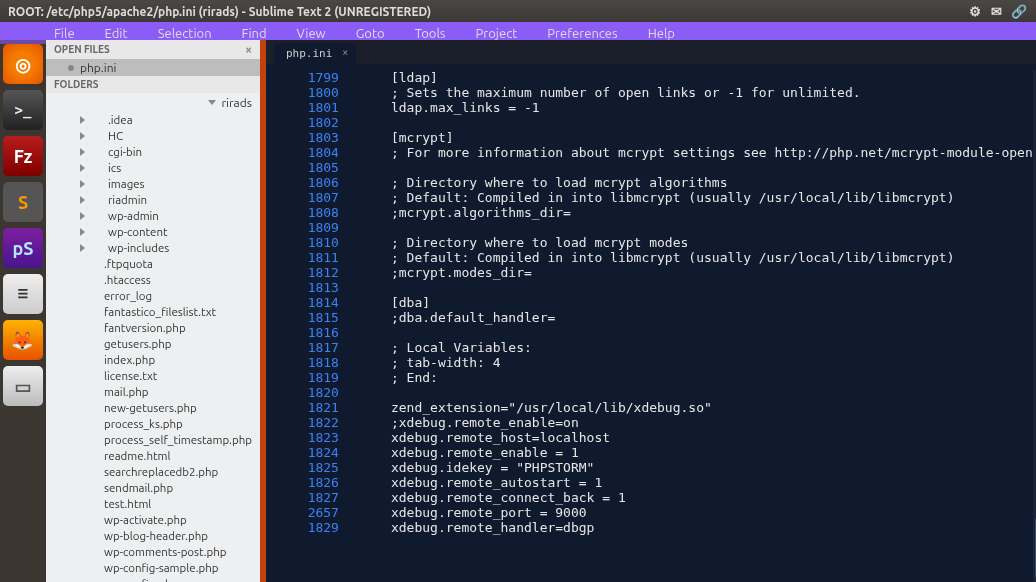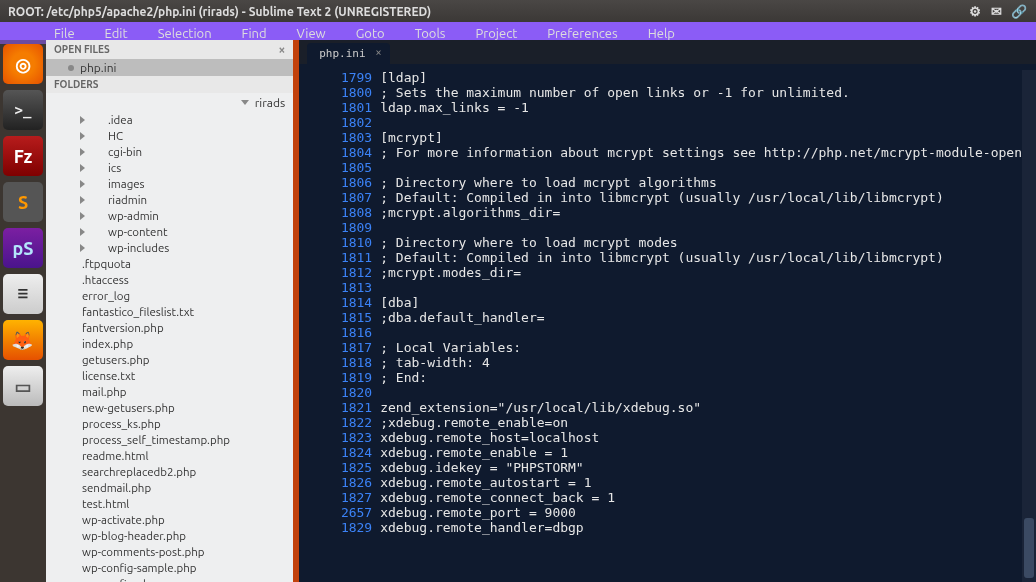--- a/index.html
+++ b/index.html
@@ -20,30 +20,30 @@
 .li-ff { background: linear-gradient(#ffb300,#e65100); color:#1565c0; }
 .li-files { background: linear-gradient(#eee,#bbb); color:#555; }
 .main { position: absolute; left: 46px; top: 40px; right: 0; bottom: 0; display: flex; }
 .sidebar { width: 287px; background: #eeeff0; color: #333; font-size: 12px; display:flex; flex-direction:column; border-right:6px solid #c2410c;}
 .sb-head { background: #e8e8e8; color:#666; padding:3px 8px; font-size:10px; font-weight:bold; display:flex; align-items:center; }
 .sb-close { margin-left:auto; color:#888; font-size:12px; cursor:pointer;}
 .sb-file-open { background:#bdbdbd; padding:2px 8px 2px 22px; font-size:12px; display:flex; align-items:center; gap:6px;}
 .sb-file-open::before { content:""; width:6px; height:6px; border-radius:50%; background:#888;}
 .sb-folder-root { padding:3px 8px 3px 18px; display:flex; align-items:center; gap:4px;justify-content:flex-end; }
 .sb-item { padding:1px 8px 1px 34px; display:flex; align-items:center; gap:21px; font-size:11.5px; line-height:14px;}
-.sb-sub { padding-left: 36px; }
+.sb-sub { padding-left: 58px; }
 .tri { display:inline-block; width:0; height:0; border-top:4px solid transparent; border-bottom:4px solid transparent; border-left:5px solid #888; margin-right:2px;}
 .tri.down { border-left:4px solid transparent; border-right:4px solid transparent; border-top:5px solid #888; border-bottom:none;}
 .editor { flex:1; background:#0f1a2e; color:#ddd; font-family: Menlo, Consolas, monospace; font-size:13px; display:flex; flex-direction:column; }
 .tabs { height:24px; background:#1a1f29; display:flex; align-items:flex-end; padding-left:8px; }
 .tab { background:#0f1a2e; color:#ccc; padding:4px 24px 4px 12px; font-size:11px; border-radius:4px 4px 0 0; position:relative; }
 .tab .tx { position:absolute; right:8px; top:4px; color:#888; font-size:10px;}
 .code-area { flex:1; display:flex; overflow:hidden; padding-top:6px;}
 .gutter { width:50px; text-align:right; color:#3b82f6; padding-right:8px; user-select:none;margin-left:31px; }
-.codelines { flex:1; white-space:pre; color:#e6e6e6; }
+.codelines { flex:1; white-space:pre; color:#e6e6e6;margin-left:44px; }
 .codelines .c { color:#e6e6e6; }
 .gutter div, .codelines div { height:15px; line-height:15px; }
 .scrollbar { width:14px; background:#1a2438; position:relative;}
 .scroll-thumb { position:absolute; left:2px; right:2px; bottom:4px; height:60px; background:#3b4a63; border-radius:3px;}
 </style>
 </head>
 <body>
 
 <div class="titlebar">
   <span>ROOT: /etc/php5/apache2/php.ini (rirads) - Sublime Text 2 (UNREGISTERED)</span>
@@ -142,24 +142,24 @@
         <div class="sb-item sb-sub">
           <span>error_log</span>
         </div>
         <div class="sb-item sb-sub">
           <span>fantastico_fileslist.txt</span>
         </div>
         <div class="sb-item sb-sub">
           <span>fantversion.php</span>
         </div>
         <div class="sb-item sb-sub">
+          <span>getusers.php</span>
+        </div>
+        <div class="sb-item sb-sub">
           <span>index.php</span>
-        </div>
-        <div class="sb-item sb-sub">
-          <span>getusers.php</span>
         </div>
         <div class="sb-item sb-sub">
           <span>license.txt</span>
         </div>
         <div class="sb-item sb-sub">
           <span>mail.php</span>
         </div>
         <div class="sb-item sb-sub">
           <span>new-getusers.php</span>
         </div>

